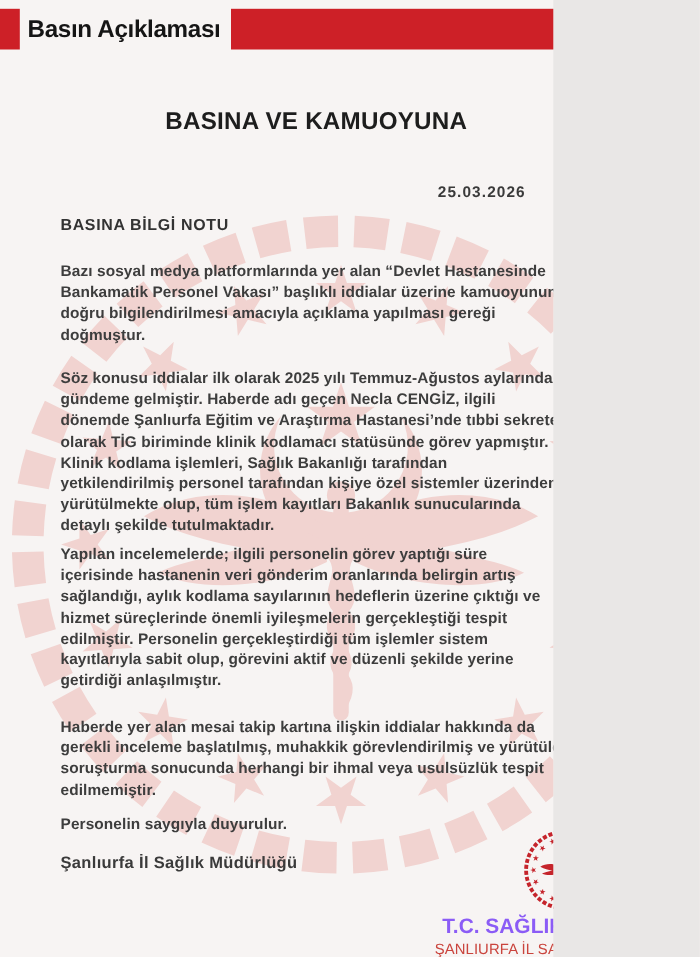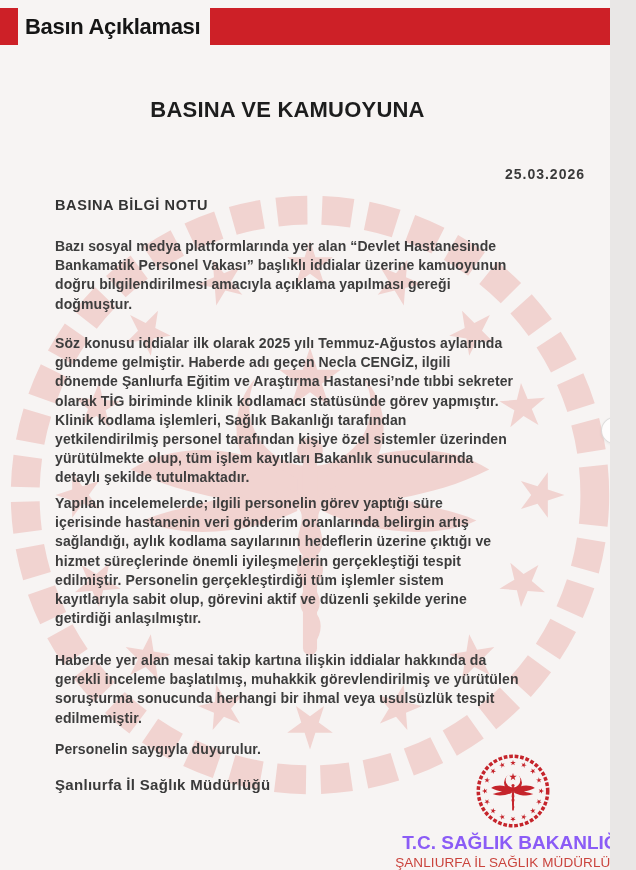--- a/index.html
+++ b/index.html
@@ -1,17 +1,17 @@
 <!DOCTYPE html>
 <html><head>
 <meta charset="utf-8">
 <style>
   html,body{margin:0;padding:0;background:#e9e7e6;}
   .page{
-    position:relative;width:610px;height:870px;background:#f7f4f3;
+    position:relative;width:503px;height:870px;background:#f7f4f3;
     overflow:hidden;font-family:"Liberation Sans",sans-serif;color:#3d3d3d;
   }
   
   .banner{position:absolute;top:8px;left:0;width:636px;height:37px;display:flex;align-items:stretch;}
   .banner .red-block{width:18px;background:#cd2027;}
   .banner .label{
     display:flex;align-items:center;padding:0 10px 0 7px;
     font-size:22px;font-weight:bold;letter-spacing:-0.3px;color:#151515;white-space:nowrap;
   }
   .banner .red-bar{flex:1;background:#cd2027;}

